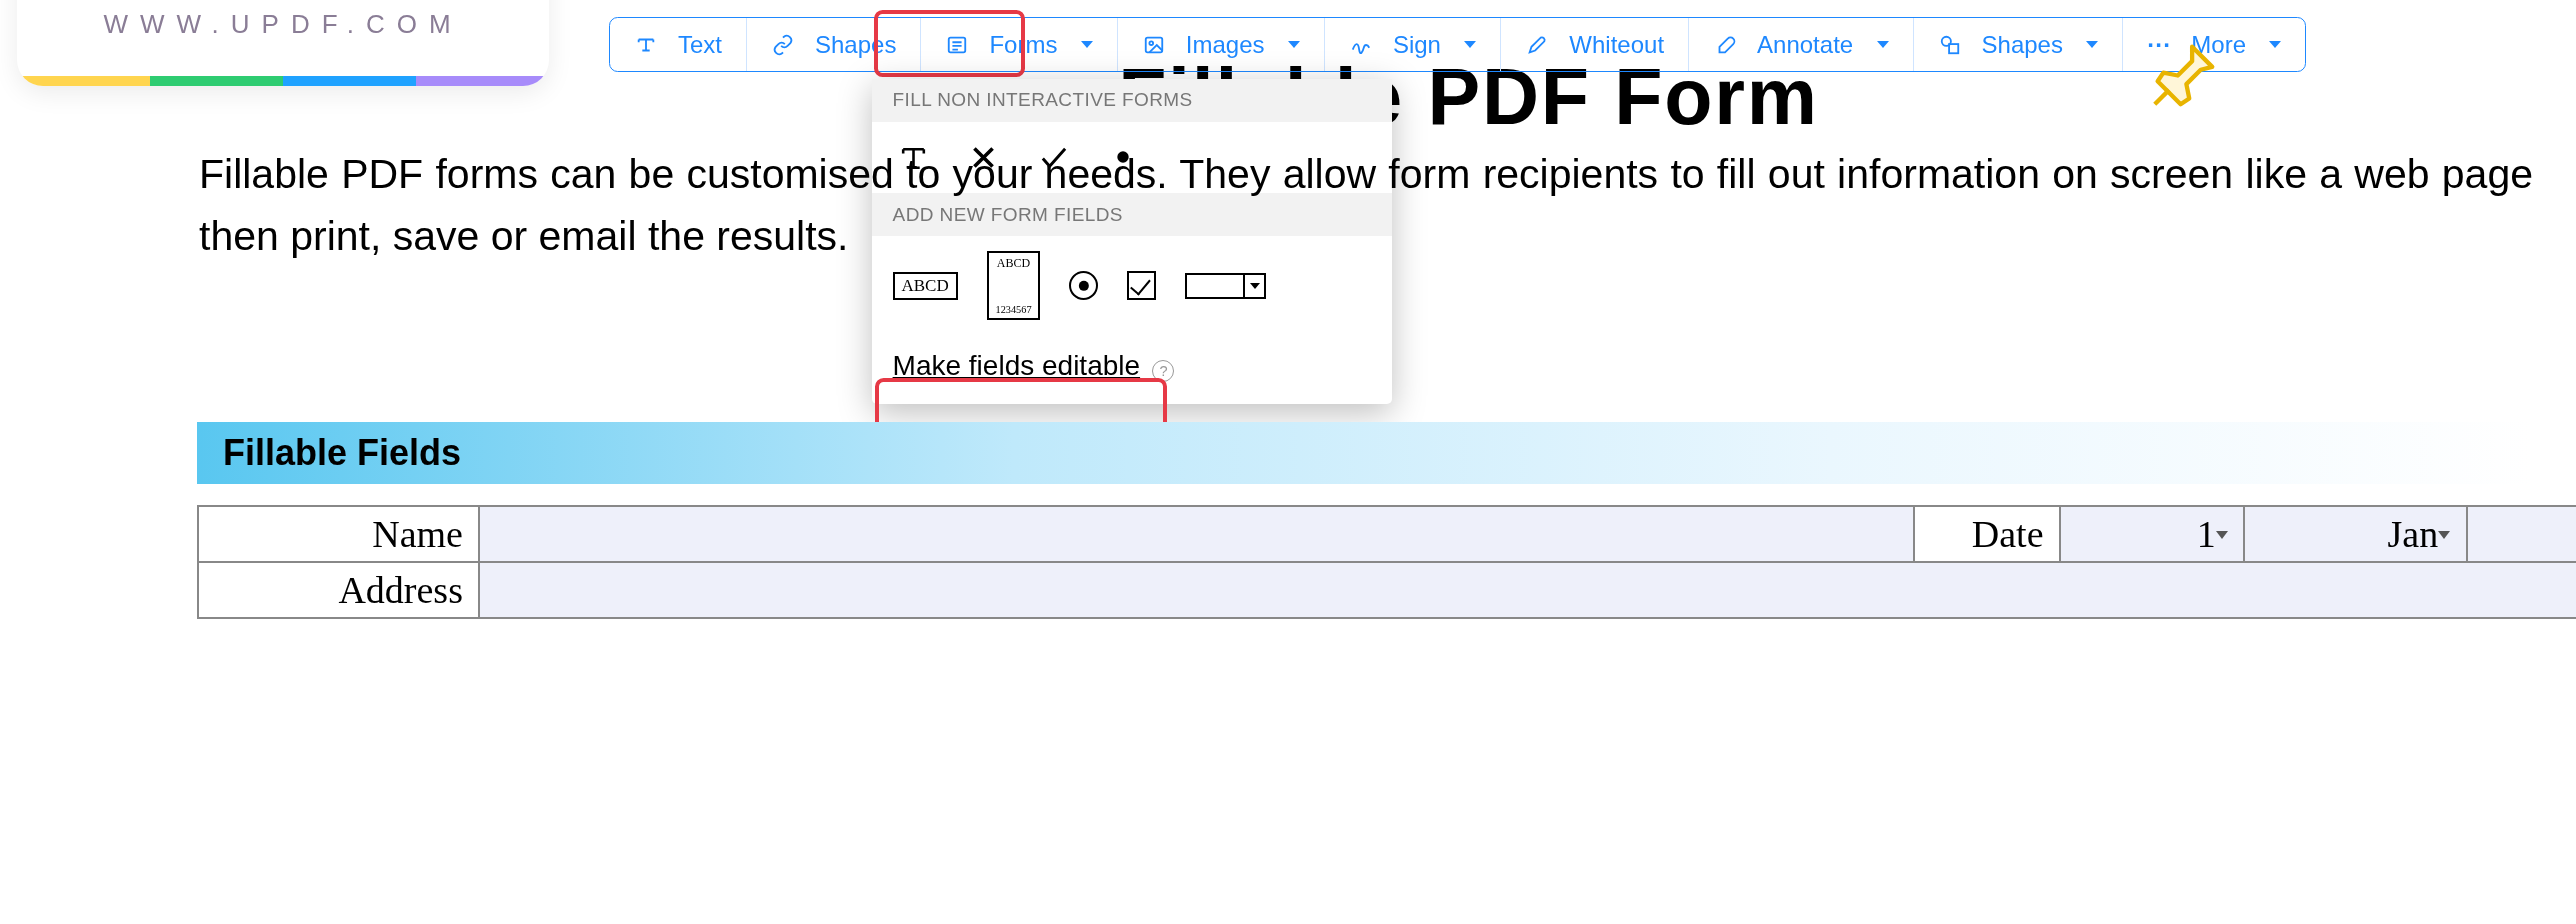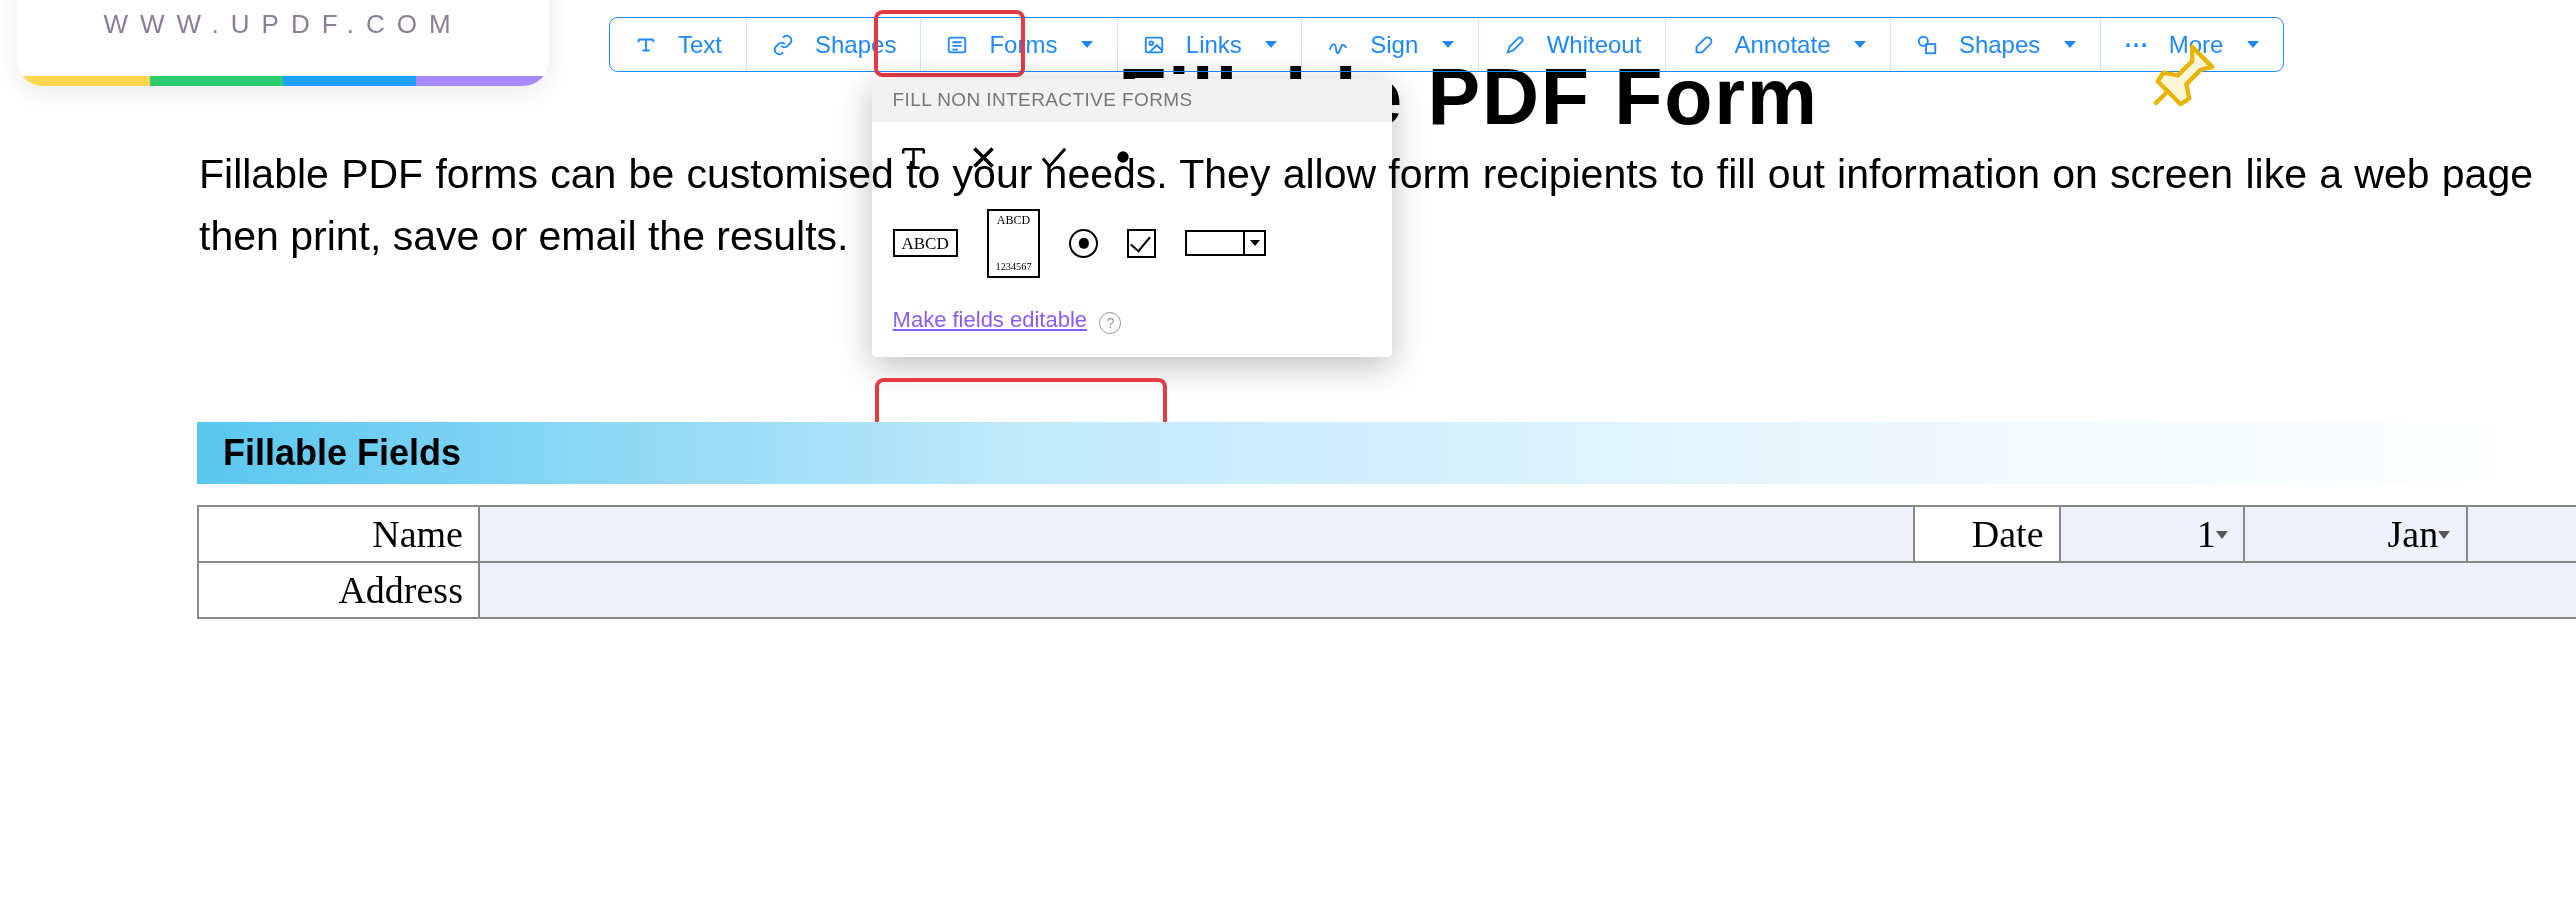--- a/index.html
+++ b/index.html
@@ -121,21 +121,21 @@
   .radio-ico { width:29px;height:29px;border:2.6px solid #000;border-radius:50%;position:relative;cursor:pointer;}
   .radio-ico::after{content:"";position:absolute;left:50%;top:50%;width:10.3px;height:10.3px;background:#000;border-radius:50%;transform:translate(-50%,-50%);}
   .chk-ico { width:29px;height:29px;border:2.6px solid #000;position:relative;cursor:pointer;}
   .chk-ico::after{content:"";position:absolute;left:6px;top:1.7px;width:8.6px;height:17px;border-right:2.6px solid #000;border-bottom:2.6px solid #000;transform:rotate(40deg);}
   .combo-ico{display:flex;cursor:pointer;}
   .combo-ico .body{width:60px;height:26px;border:2.6px solid #000;}
   .combo-ico .arrow{width:20.6px;height:26px;border:2.6px solid #000;border-left:none;display:flex;align-items:center;justify-content:center;}
   .combo-ico .arrow::after{content:"";width:0;height:0;border-left:5.1px solid transparent;border-right:5.1px solid transparent;border-top:6.9px solid #000;}
 
   .dd-link-row{padding:13.7px 20.6px 19px 20.6px;}
-  .dd-link{font-size:22px;color:#8b5cf6;text-decoration:underline;cursor:pointer;}
+  .dd-link{font-size:28px;color:#000000;text-decoration:underline;cursor:pointer;}
   .help-circ{display:inline-flex;width:22px;height:22px;border:1.7px solid #999;border-radius:50%;align-items:center;justify-content:center;font-size:14.6px;color:#999;margin-left:8.6px;vertical-align:middle;}
   .hl-link { left: 875px; top: 378px; width: 292px; height: 76px; }
 
   
   .pin {
     position:absolute;
     left: 2149px;
     top: 41px;
     width: 69px; height: 69px;
   }
@@ -240,21 +240,21 @@
       <span class="caret"></span>
     </div>
     <div class="toolbar-btn">
       <span class="icon">
         <svg viewBox="0 0 24 24" width="22" height="22" fill="none" stroke="#1e88ff" stroke-width="2">
             <rect x="3" y="4" width="18" height="16" rx="2"></rect>
             <circle cx="9" cy="10" r="2"></circle>
             <path d="M21 18l-6-6-8 8"></path>
           </svg>
       </span>
-      <span>Links</span>
+      <span>Images</span>
       <span class="caret"></span>
     </div>
     <div class="toolbar-btn">
       <span class="icon">
         <svg viewBox="0 0 24 24" width="22" height="22" fill="none" stroke="#1e88ff" stroke-width="2">
             <path d="M3 17c3-8 6-8 7 0s4 2 5-2 4-4 6 0"></path>
           </svg>
       </span>
       <span>Sign</span>
       <span class="caret"></span>
@@ -312,20 +312,21 @@
         <svg viewBox="0 0 32 32" width="31" height="31" fill="none" stroke="#000" stroke-width="3">
             <path d="M5 17l7 8L28 7"></path>
           </svg>
       </span>
       <span class="dd-icon">
         <svg viewBox="0 0 32 32" width="26" height="26">
             <circle cx="16" cy="16" r="7" fill="#000"></circle>
           </svg>
       </span>
     </div>
+    <div class="dd-section-header">ADD NEW FORM FIELDS</div>
     <div class="dd-row">
       <span class="field-box">ABCD</span>
       <span class="field-box small">
         <span>ABCD</span>
         <span class="sub">1234567</span>
       </span>
       <span class="radio-ico"></span>
       <span class="chk-ico"></span>
       <span class="combo-ico">
         <span class="body"></span>

